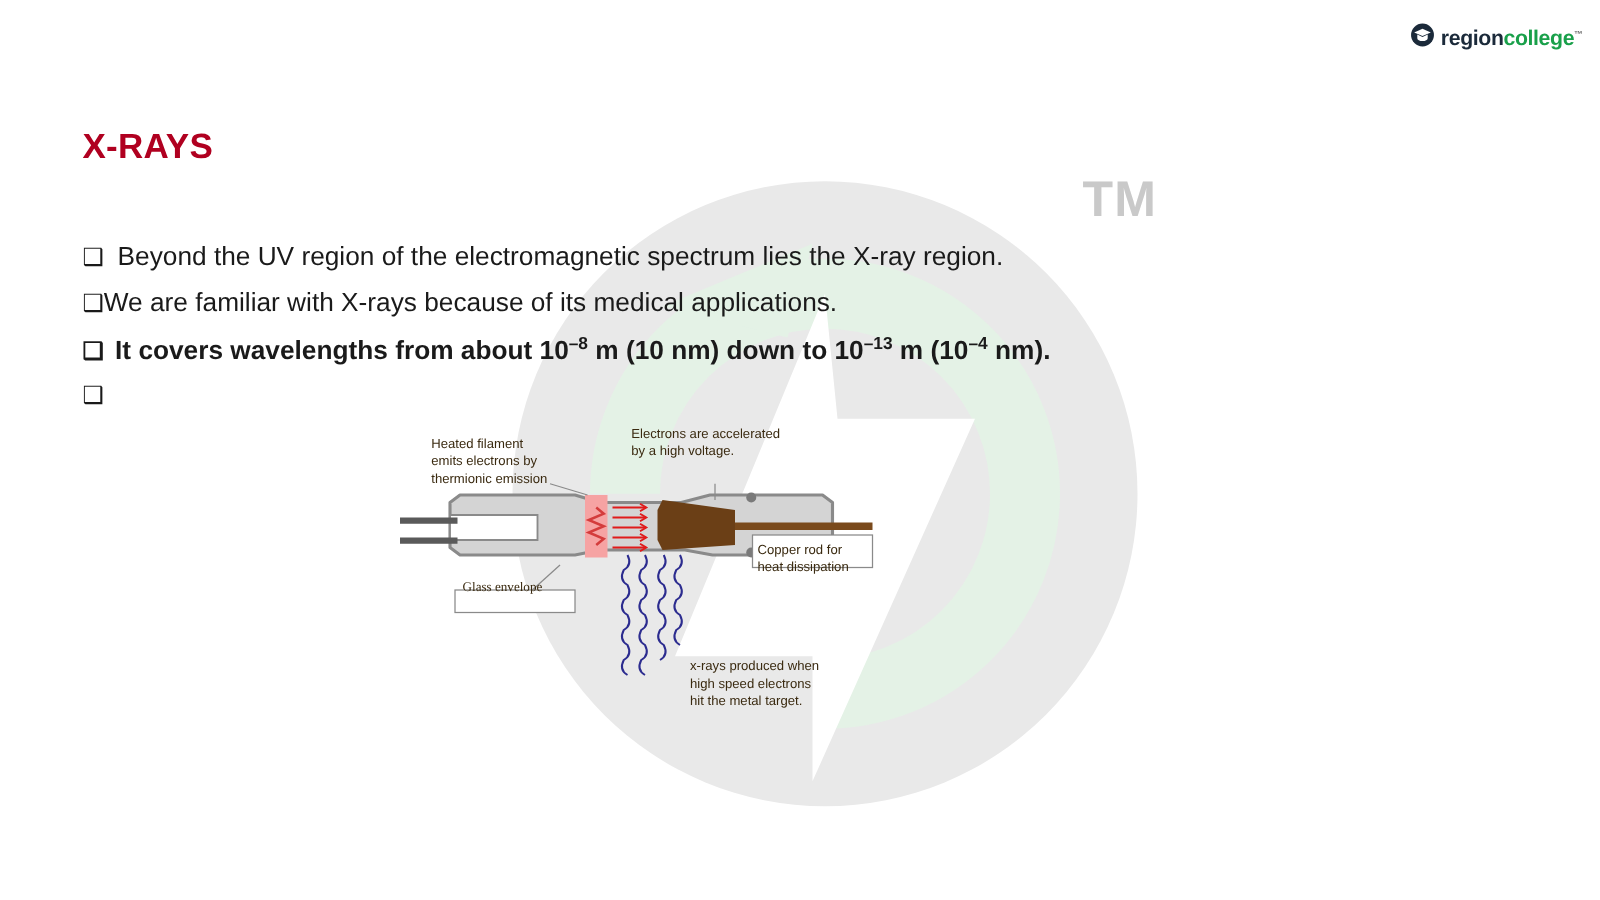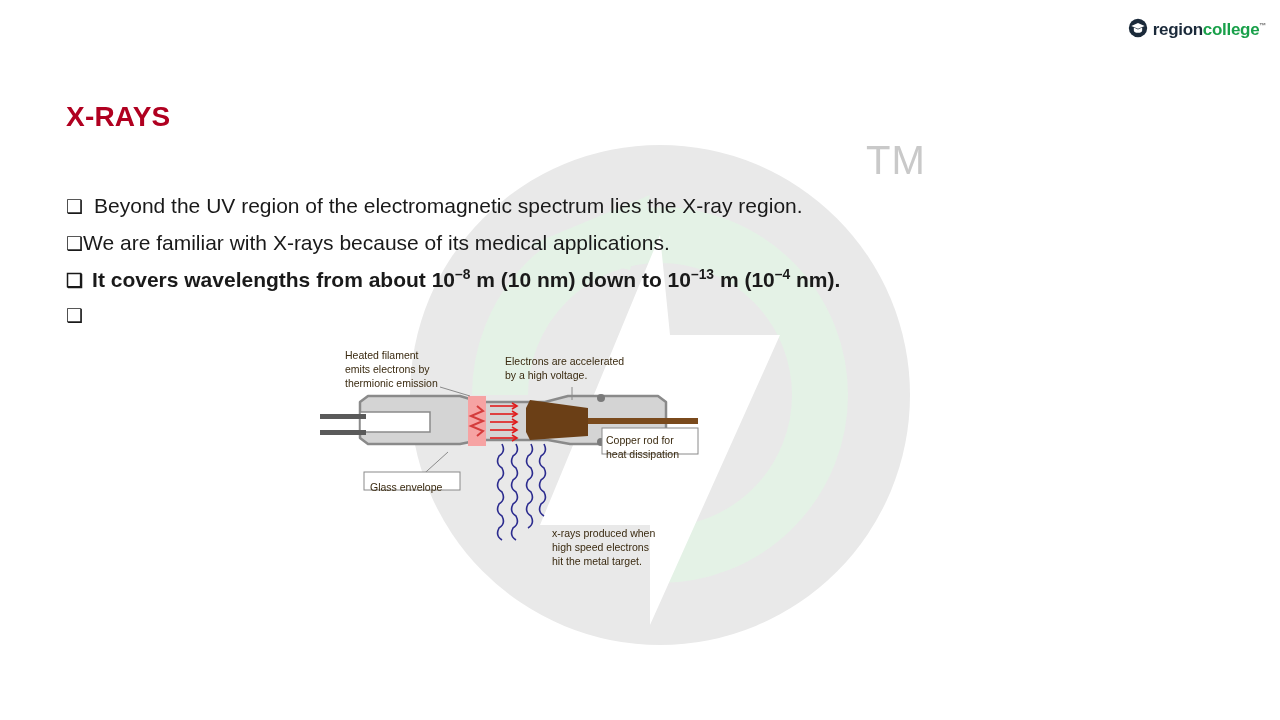--- a/index.html
+++ b/index.html
@@ -22,21 +22,21 @@
     position: absolute;
     left: 380px; top: 95px;
     width: 560px; height: 560px;
     pointer-events: none;
     z-index: 0;
   }
   .wm-tm {
     position: absolute;
     left: 866px; top: 138px;
     font-size: 40px;
-    font-weight: normal;
+    font-weight: bold;
     color: #c9c9c9;
     letter-spacing: 1px;
     z-index: 0;
   }
 
   
   .logo {
     position: absolute;
     right: 14px; top: 18px;
     display: flex;
@@ -108,23 +108,23 @@
   }
   .fig-label {
     position: absolute;
     font-size: 10.5px;
     color: #3a2a10;
     line-height: 1.35;
     font-family: "Liberation Sans", sans-serif;
     white-space: pre-line;
   }
   .lbl-filament { left: 25px;  top: 8px;  width: 130px; }
-  .lbl-accel    { left: 185px; top: 14px; width: 160px; }
+  .lbl-accel    { left: 185px; top: 0; width: 160px; }
   .lbl-copper   { left: 286px; top: 93px; width: 100px; }
-  .lbl-glass    { left: 50px;  top: 140px; }
+  .lbl-glass    { left: 50px;  top: 124px; font-family: Liberation Serif, serif; }
   .lbl-xray     { left: 232px; top: 186px; width: 170px; }
 </style>
 </head>
 <body>
 
 <div class="slide">
 
   <div class="watermark">
     <svg width="560" height="560" viewBox="0 0 560 560" xmlns="http://www.w3.org/2000/svg">
       <circle cx="280" cy="300" r="250" fill="#e9e9e9"></circle>

